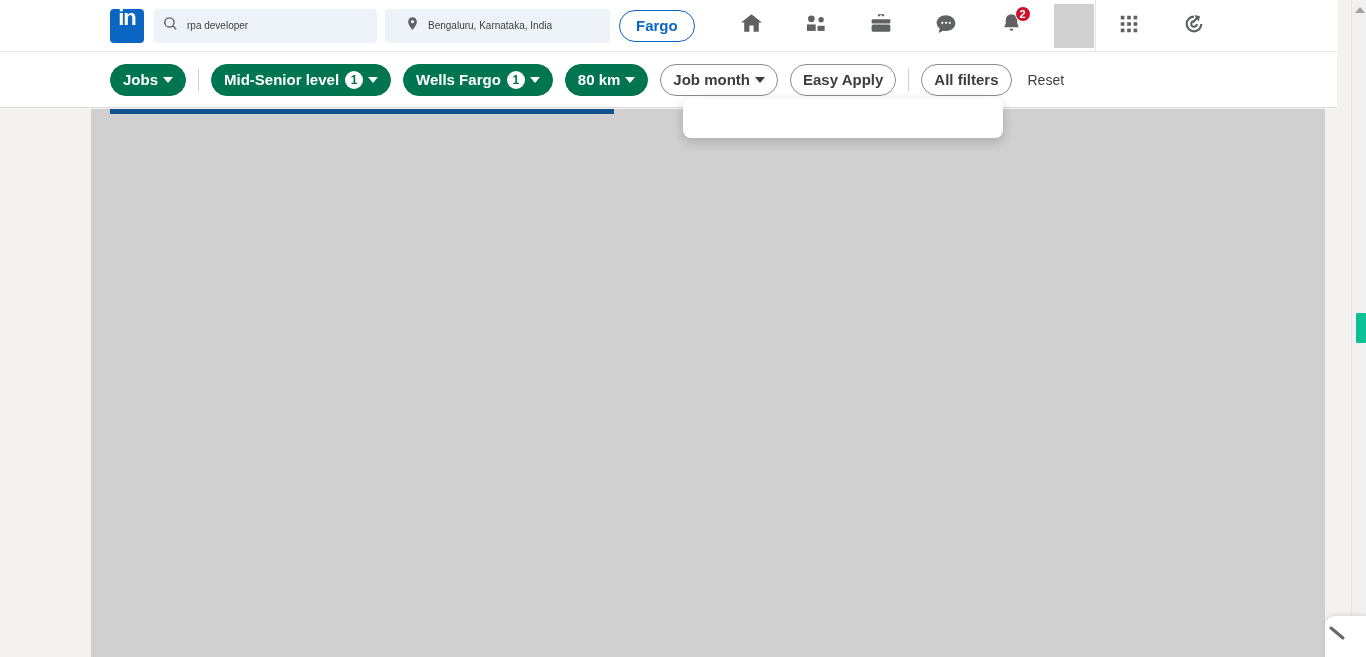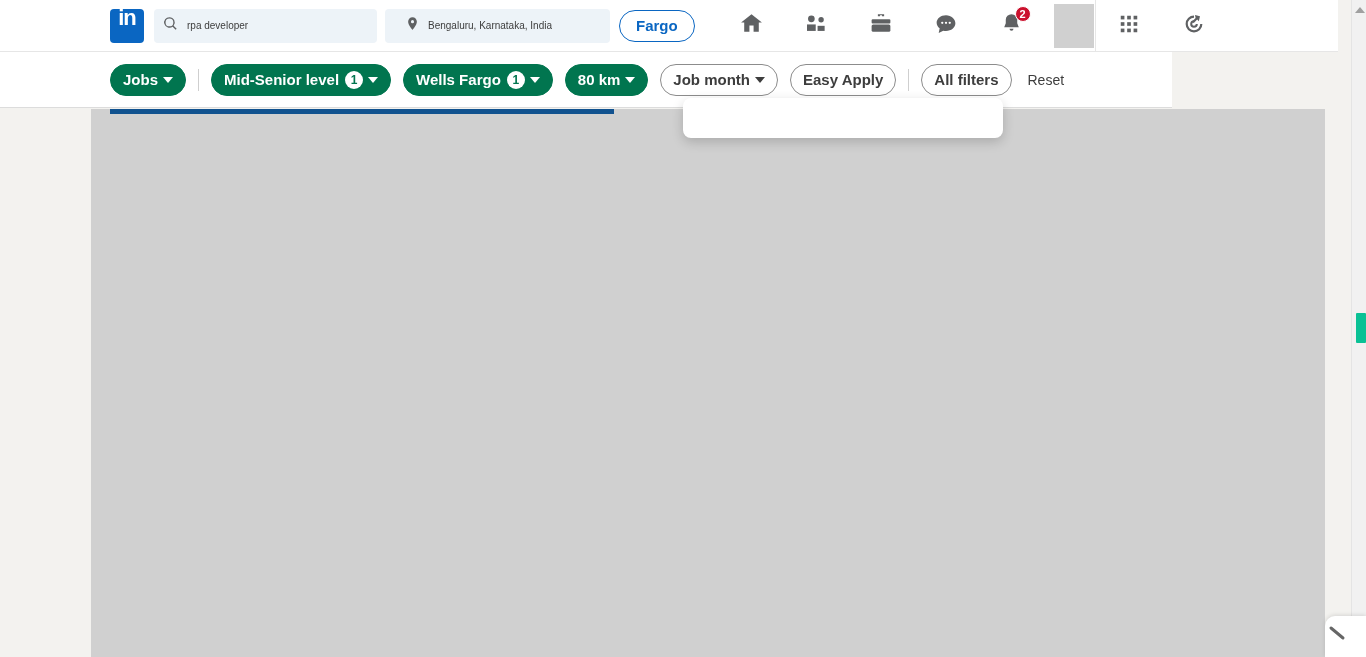--- a/index.html
+++ b/index.html
@@ -145,21 +145,21 @@
   }
   .nav-right {
     display: flex;
     align-items: center;
   }
 
   
   .filter-bar {
     position: absolute;
     top: 52px; left: 0;
-    width: 1172px;
+    width: 1337px;
     height: 56px;
     background: #ffffff;
     border-bottom: 1px solid #dcdcdc;
     display: flex;
     align-items: center;
     padding-left: 110px;
     box-sizing: border-box;
   }
   .pill {
     height: 32px;

